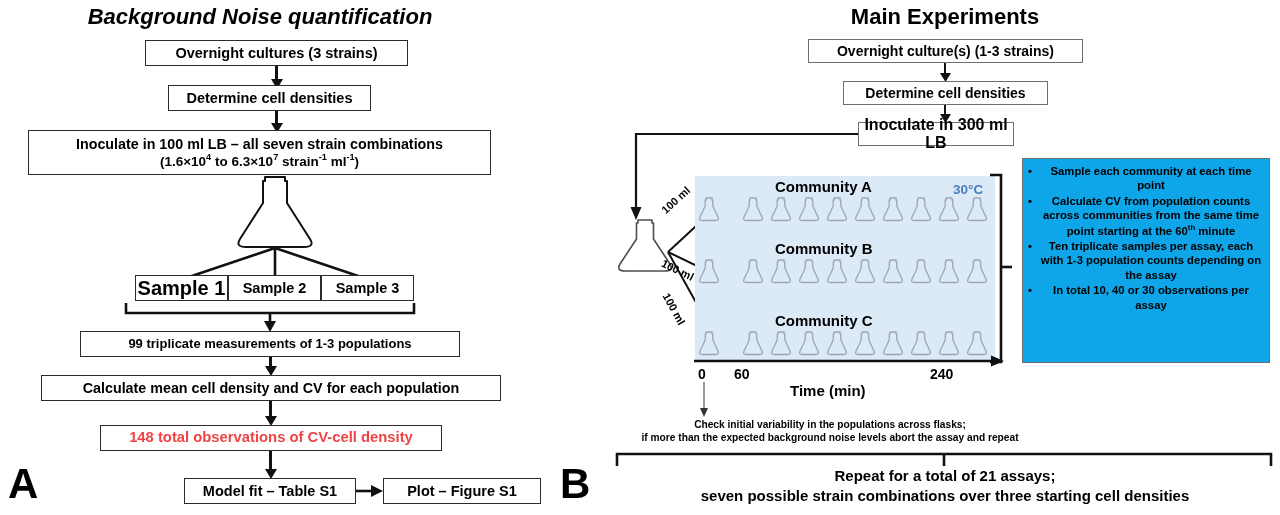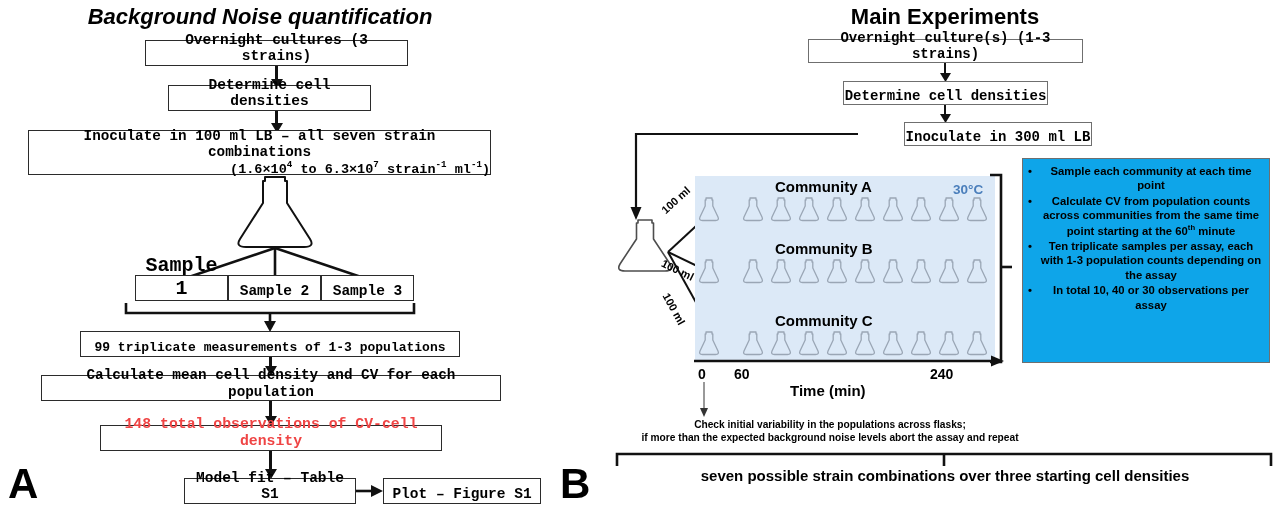--- a/index.html
+++ b/index.html
@@ -1,21 +1,21 @@
 <!DOCTYPE html>
 <html><head>
 <meta charset="utf-8">
 <style>
   html,body{margin:0;padding:0;background:#ffffff;}
   body{width:1280px;height:515px;position:relative;overflow:hidden;
        font-family:"Liberation Sans","DejaVu Sans",sans-serif;color:#000;}
   .abs{position:absolute;box-sizing:border-box;}
   .title{font-weight:bold;font-size:22px;text-align:center;white-space:nowrap;}
-  .box{border:1.5px solid #2b2b2b;background:#fff;display:flex;align-items:flex-end;
-       justify-content:center;text-align:center;font-weight:bold;line-height:1.15;font-family:Liberation Mono, monospace;}
+  .box{border:1.5px solid #2b2b2b;background:#fff;display:flex;align-items:center;
+       justify-content:center;text-align:center;font-weight:bold;line-height:1.15;}
   .panel-letter{font-weight:bold;font-size:42px;line-height:1;}
   .vline{background:#111;}
   .lbl{white-space:nowrap;}
   .redtxt{color:#ef4444;}
   .shade{background:#dce9f7;}
   .bluetxt{color:#4a7ebb;}
   .flaskrow{display:flex;align-items:flex-end;}
   .commlabel{font-weight:bold;font-size:15px;text-align:left;white-space:nowrap;}
   .bulletbox{border:1.5px solid #6f6f6f;background:#0ea5e9;font-weight:bold;
              font-size:11.3px;line-height:1.28;padding:5px 5px 5px 3px;}
@@ -135,21 +135,21 @@
   </svg>
 
 <div class="abs box" style="left:843px;top:81px;width:205px;height:24px;font-size:14px;border-color:#6f6f6f;">
   <span>Determine cell densities</span>
 </div>
 <div class="abs vline" style="left:944px;top:105px;width:2.2px;height:13px;"></div>
 <svg class="abs" style="left:939px;top:114px;" width="13" height="9">
     <polygon points="6.5,9 1,0 12,0" fill="#111"></polygon>
   </svg>
 
-<div class="abs box" style="left:858px;top:122px;width:188px;height:24px;font-size:14px;border-color:#6f6f6f;margin-left:46px;">
+<div class="abs box" style="left:858px;top:122px;width:156px;height:24px;font-size:16px;border-color:#6f6f6f;">
   <span>Inoculate in 300 ml LB</span>
 </div>
 
 <svg class="abs" style="left:630px;top:128px;" width="235" height="95">
   <path d="M228 6 L6 6 L6 80" fill="none" stroke="#111" stroke-width="2.2"></path>
   <polygon points="6,92 0.5,79 11.5,79" fill="#111"></polygon>
 </svg>
 
 <svg class="abs" style="left:614px;top:218px;" width="62" height="58" viewBox="0 0 62 58">
   <path d="M24 2 L24 5 L22.5 5 L22.5 21 L6 46 Q2 53 11 53 L51 53 Q60 53 56 46 L39.5 21 L39.5 5 L38 5 L38 2 Z" fill="#fff" stroke="#4d4d4d" stroke-width="1.6" stroke-linejoin="round"></path>
@@ -305,14 +305,15 @@
   <div>Check initial variability in the populations across flasks;</div>
   <div>if more than the expected background noise levels abort the assay and repeat</div>
 </div>
 
 <svg class="abs" style="left:614px;top:448px;" width="660" height="22">
   <path d="M3 18 L3 6 L330 6 L657 6 L657 18" fill="none" stroke="#111" stroke-width="2.6"></path>
   <line x1="330" y1="6" x2="330" y2="18" stroke="#111" stroke-width="2.6"></line>
 </svg>
 
 <div class="abs bottomtxt" style="left:620px;top:466px;width:650px;">
+  <div>Repeat for a total of 21 assays;</div>
   <div>seven possible strain combinations over three starting cell densities</div>
 </div>
 
 </body></html>

